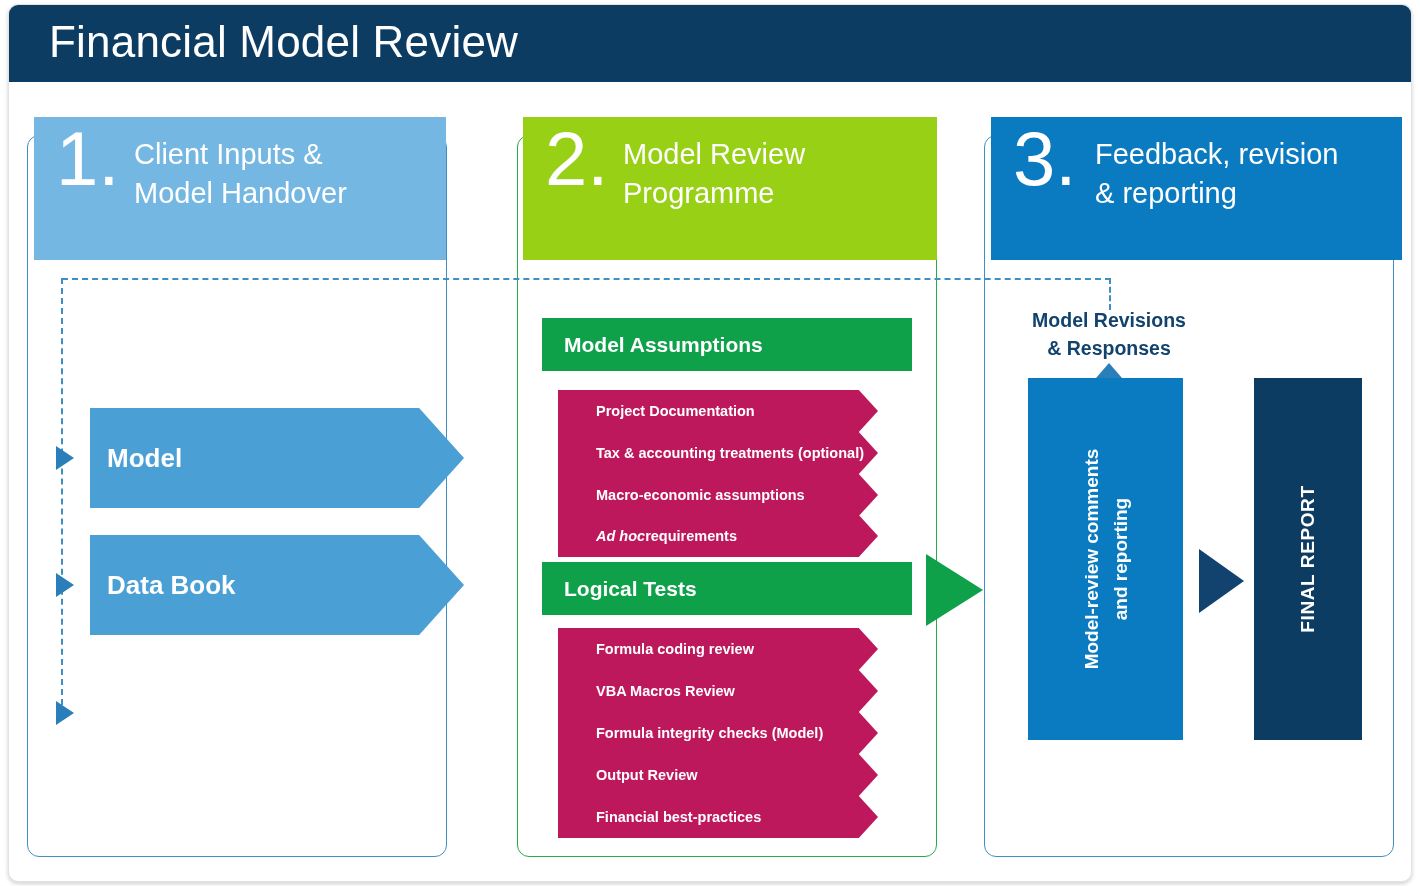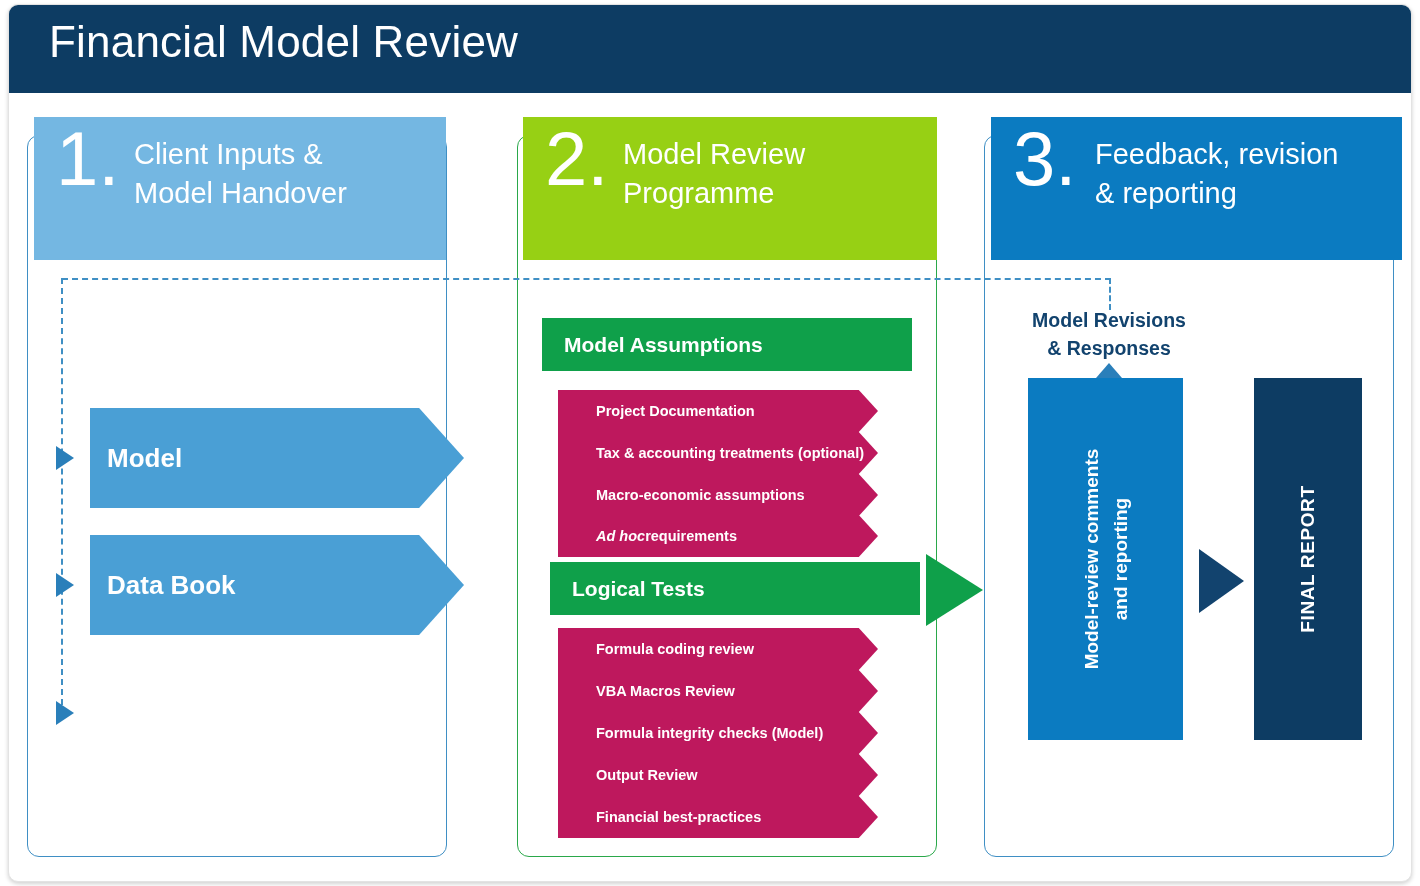--- a/index.html
+++ b/index.html
@@ -3,21 +3,21 @@
 <meta charset="utf-8">
 <style>
   html,body{margin:0;padding:0;background:#ffffff;}
   body{width:1420px;height:886px;font-family:"Liberation Sans",sans-serif;overflow:hidden;}
 
   .card{position:absolute;left:8px;top:4px;width:1404px;height:878px;
         background:#ffffff;border:1px solid #e3e3e3;border-radius:10px;
         box-shadow:0 2px 4px rgba(0,0,0,0.18);box-sizing:border-box;overflow:hidden;}
 
   
-  .titlebar{position:absolute;left:0px;top:0px;width:1404px;height:88px;background:#0d3c63;}
+  .titlebar{position:absolute;left:0px;top:0px;width:1404px;height:77px;background:#0d3c63;}
   .titlebar .ttl{position:absolute;left:40px;top:12px;font-size:44px;color:#ffffff;
                  font-weight:400;letter-spacing:0.2px;white-space:nowrap;}
 
   
   .colbox{position:absolute;background:transparent;border:1.6px solid #3f8fc4;
           border-radius:12px;box-sizing:border-box;}
   .colbox.green{border-color:#2aa84a;}
   #col1box{left:18px;top:130px;width:420px;height:722px;}
   #col2box{left:508px;top:130px;width:420px;height:722px;}
   #col3box{left:975px;top:130px;width:410px;height:722px;}
@@ -159,21 +159,21 @@
         <span>Macro-economic assumptions</span>
       </span>
   </div>
   <div class="greenitem" style="top:510px;">
     <span class="txt">
         <i>Ad hoc</i>
         <span> requirements</span>
       </span>
   </div>
 
-  <div class="greenhead" style="top:557px;margin-left:8px;">
+  <div class="greenhead" style="top:557px;">
     <span class="txt">Logical Tests</span>
   </div>
   <div class="greenitem" style="top:623px;">
     <span class="txt">
         <i></i>
         <span>Formula coding review</span>
       </span>
   </div>
   <div class="greenitem" style="top:665px;">
     <span class="txt">

